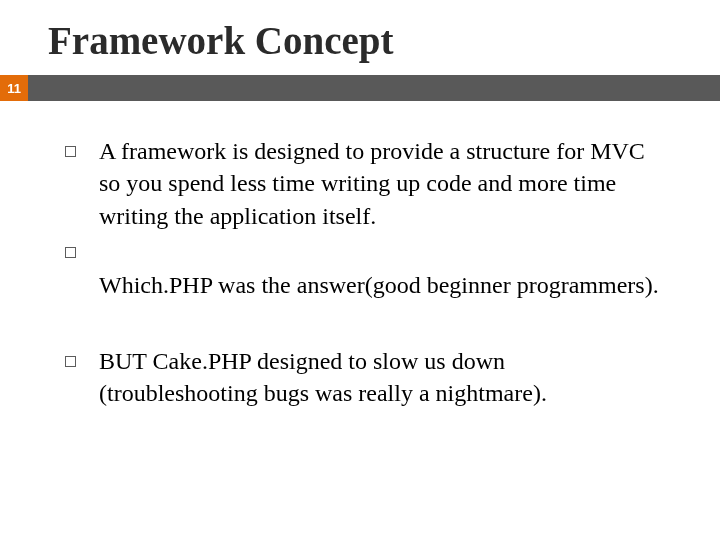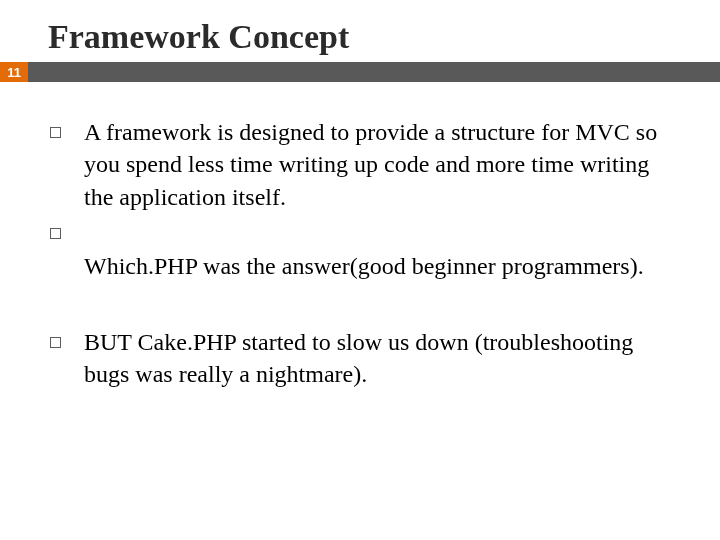--- a/index.html
+++ b/index.html
@@ -10,46 +10,47 @@
     font-family: "Times New Roman", Times, serif;
     color: #000;
     overflow: hidden;
   }
   .slide {
     width: 100%;
     height: 100%;
     position: relative;
   }
   .title {
-    font-size: 34px;
+    font-size: 39px;
     font-weight: bold;
-    padding: 18px 0 6px 48px;
+    padding: 18px 0 12px 48px;
     color: #2b2b2b;
   }
   .accent-bar {
     width: 100%;
-    height: 20px;
+    height: 26px;
     background: #595959;
     display: flex;
     align-items: center;
   }
   .page-num {
     width: 28px;
     height: 100%;
     background: #e36c09;
     color: #ffffff;
     font-family: Arial, Helvetica, sans-serif;
     font-weight: bold;
     font-size: 13px;
     display: flex;
     align-items: center;
     justify-content: center;
   }
   .content {
     padding: 34px 56px 0 72px;
+    margin-left: 15px;
   }
   ul.bullets {
     list-style: none;
   }
   ul.bullets > li {
     position: relative;
     font-size: 24px;
     line-height: 1.35;
     margin-bottom: 4px;
     padding-left: 12px;
@@ -87,17 +88,17 @@
         <span>A framework is designed to provide a structure for MVC so you spend less time writing up  code  and more time writing the application itself.</span>
       </li>
       <li>
         <br>
         <span class="indent-continue">Which.PHP was the answer(good beginner programmers).</span>
       </li>
     </ul>
     <div class="gap"></div>
     <ul class="bullets">
       <li>
-        <span>BUT Cake.PHP started to slow us down (troubleshooting bugs was really a nightmare).</span>
+        <span>BUT Cake.PHP designed to slow us down (troubleshooting bugs was really a nightmare).</span>
       </li>
     </ul>
   </div>
 </div>
 
 </body></html>

